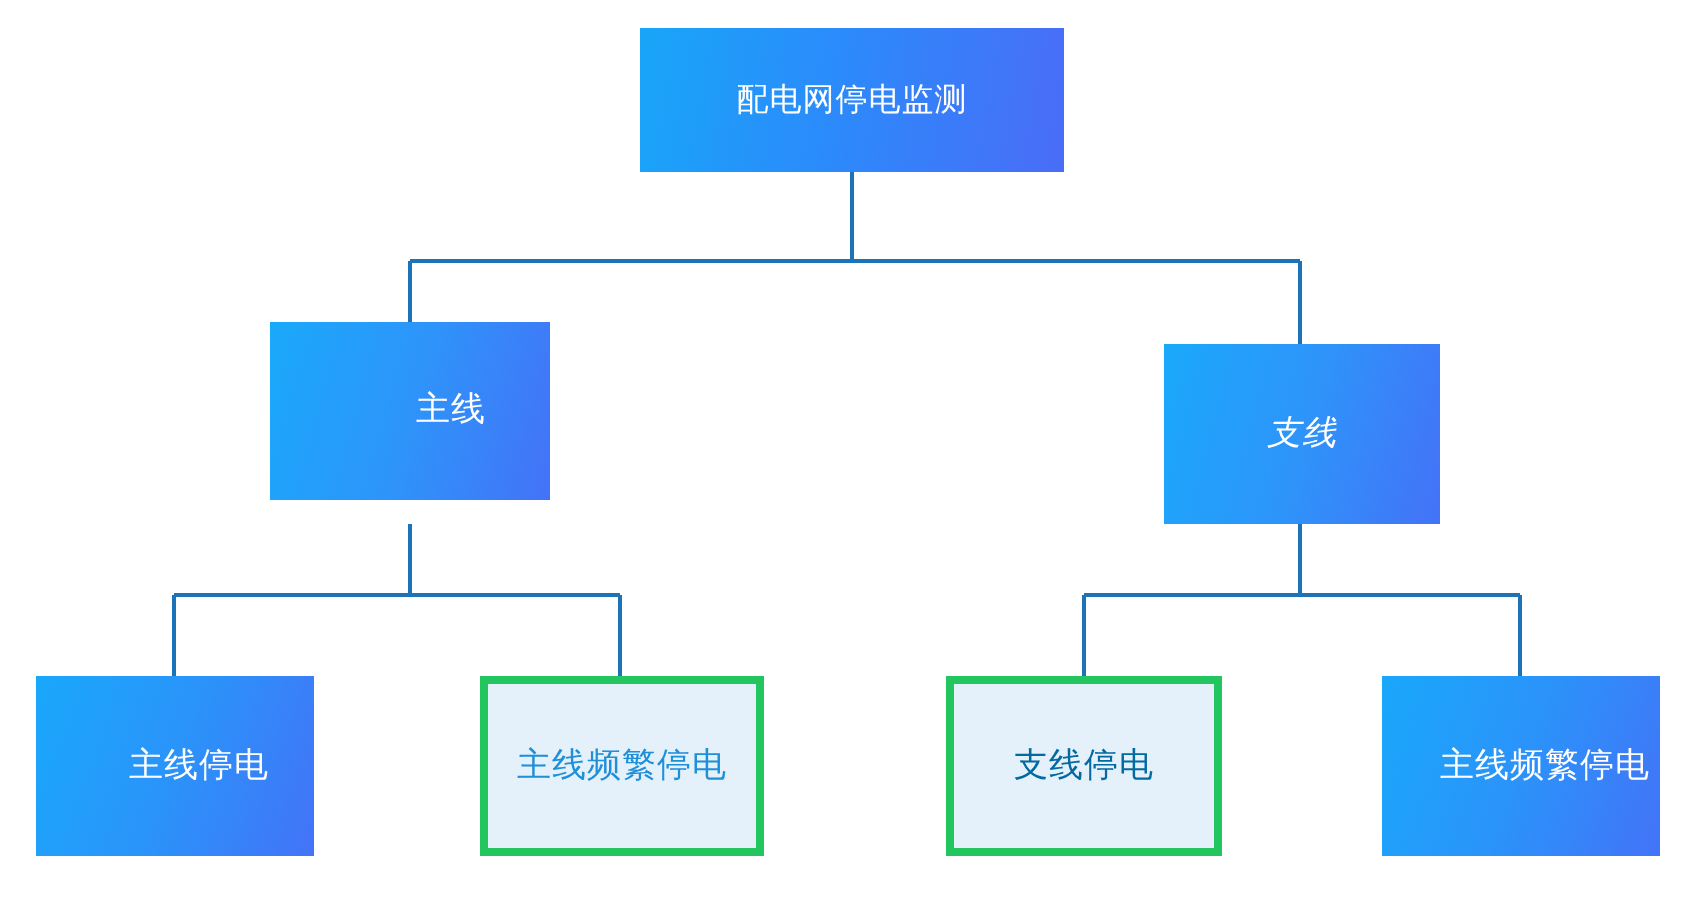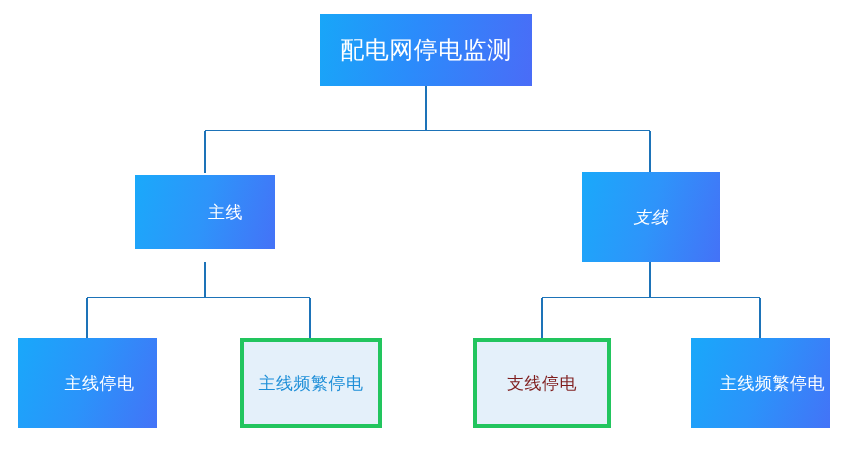--- a/index.html
+++ b/index.html
@@ -37,21 +37,21 @@
     letter-spacing: 0.5px;
   }
   .node-filled {
     color: #ffffff;
   }
   .node-outlined {
     border: 4px solid #22c55e;
   }
   .node-root {
     background: linear-gradient(100deg, #18a6f8 0%, #2b8bfb 45%, #4a6cf7 100%);
-    font-size: 24px;
+    font-size: 16px;
   }
   .node-branch {
     background: linear-gradient(105deg, #1aa9fa 0%, #2e94fa 50%, #4472f7 100%);
     font-size: 17px;
   }
   .node-leaf-filled {
     background: linear-gradient(110deg, #19a8fa 0%, #2b93fa 50%, #4373f7 100%);
     font-size: 17px;
     padding-left: 24px;
   }
@@ -82,37 +82,37 @@
       <path d="M542,297.5 L760,297.5"></path>
       <path d="M542,297.5 L542,338"></path>
       <path d="M760,297.5 L760,338"></path>
     </g>
   </svg>
 
   <div class="node node-filled node-root" style="left:320px; top:14px; width:212px; height:72px;">
     <span>配电网停电监测</span>
   </div>
 
-  <div class="node node-filled node-branch" style="left:135px; top:175px; width:140px; height:74px;padding-left:41px;">
+  <div class="node node-filled node-branch" style="left:135px; top:161px; width:140px; height:89px;padding-left:41px;">
     <span>主线</span>
   </div>
 
   <div class="node node-filled node-branch" style="left:582px; top:172px; width:138px; height:90px;font-style:italic;">
     <span>支线</span>
   </div>
 
   <div class="node node-filled node-leaf-filled" style="left:18px; top:338px; width:139px; height:90px;">
     <span>主线停电</span>
   </div>
 
   <div class="node node-outlined node-leaf-outlined" style="left:240px; top:338px; width:142px; height:90px; color:#1f8fd8;">
     <span>主线频繁停电</span>
   </div>
 
-  <div class="node node-outlined node-leaf-outlined" style="left:473px; top:338px; width:138px; height:90px; color:#7f1d1d;text-align:center;">
+  <div class="node node-outlined node-leaf-outlined" style="left:473px; top:338px; width:138px; height:90px; color:#0369a1;text-align:center;">
     <span>支线停电</span>
   </div>
 
   <div class="node node-filled node-leaf-filled" style="left:691px; top:338px; width:139px; height:90px;">
     <span>主线频繁停电</span>
   </div>
 
 </div>
 
 </body></html>

